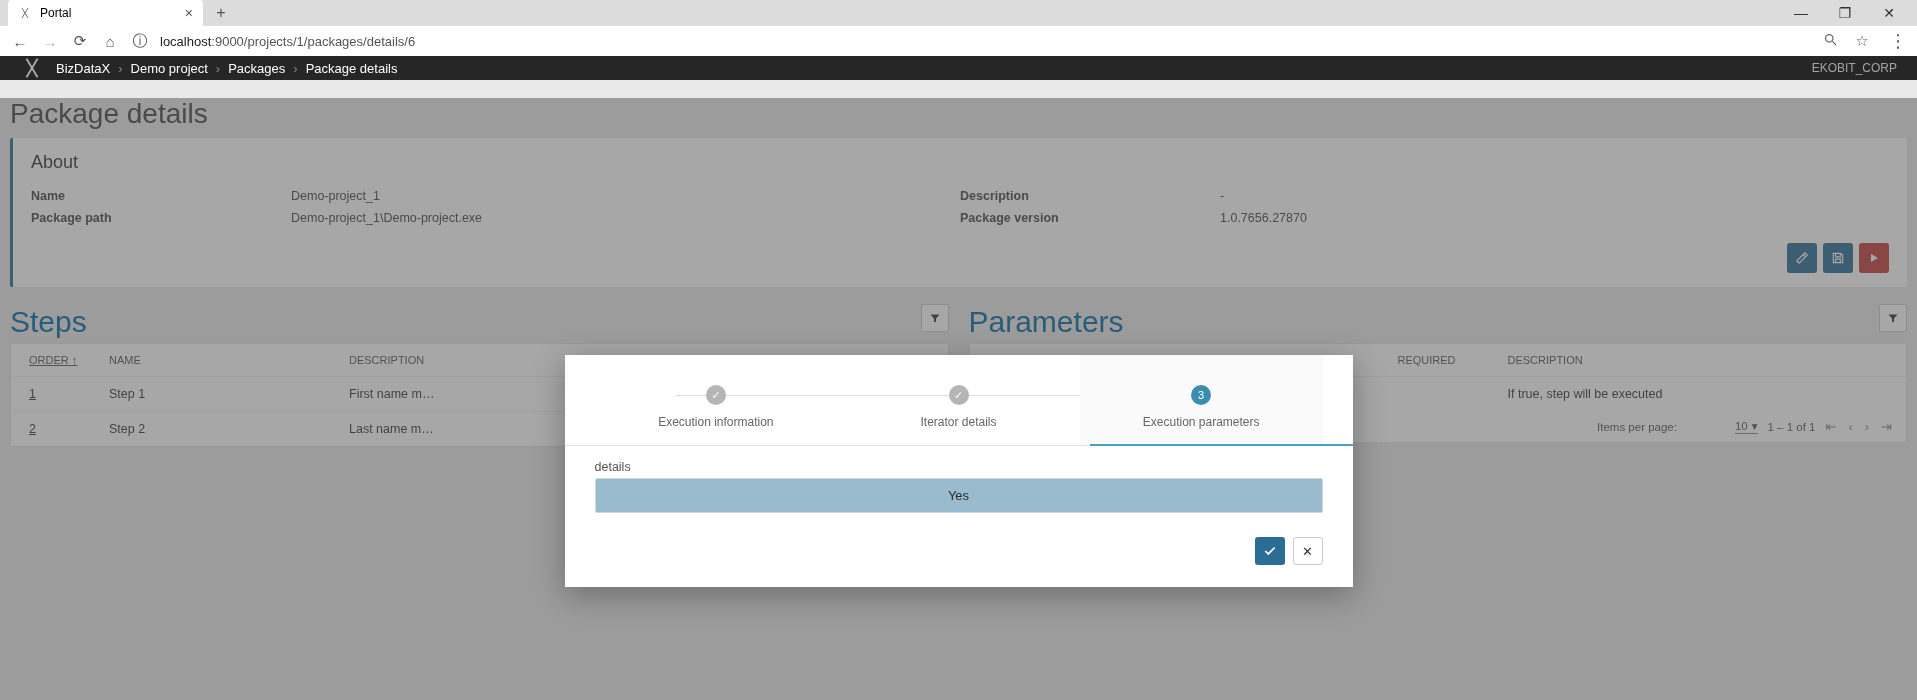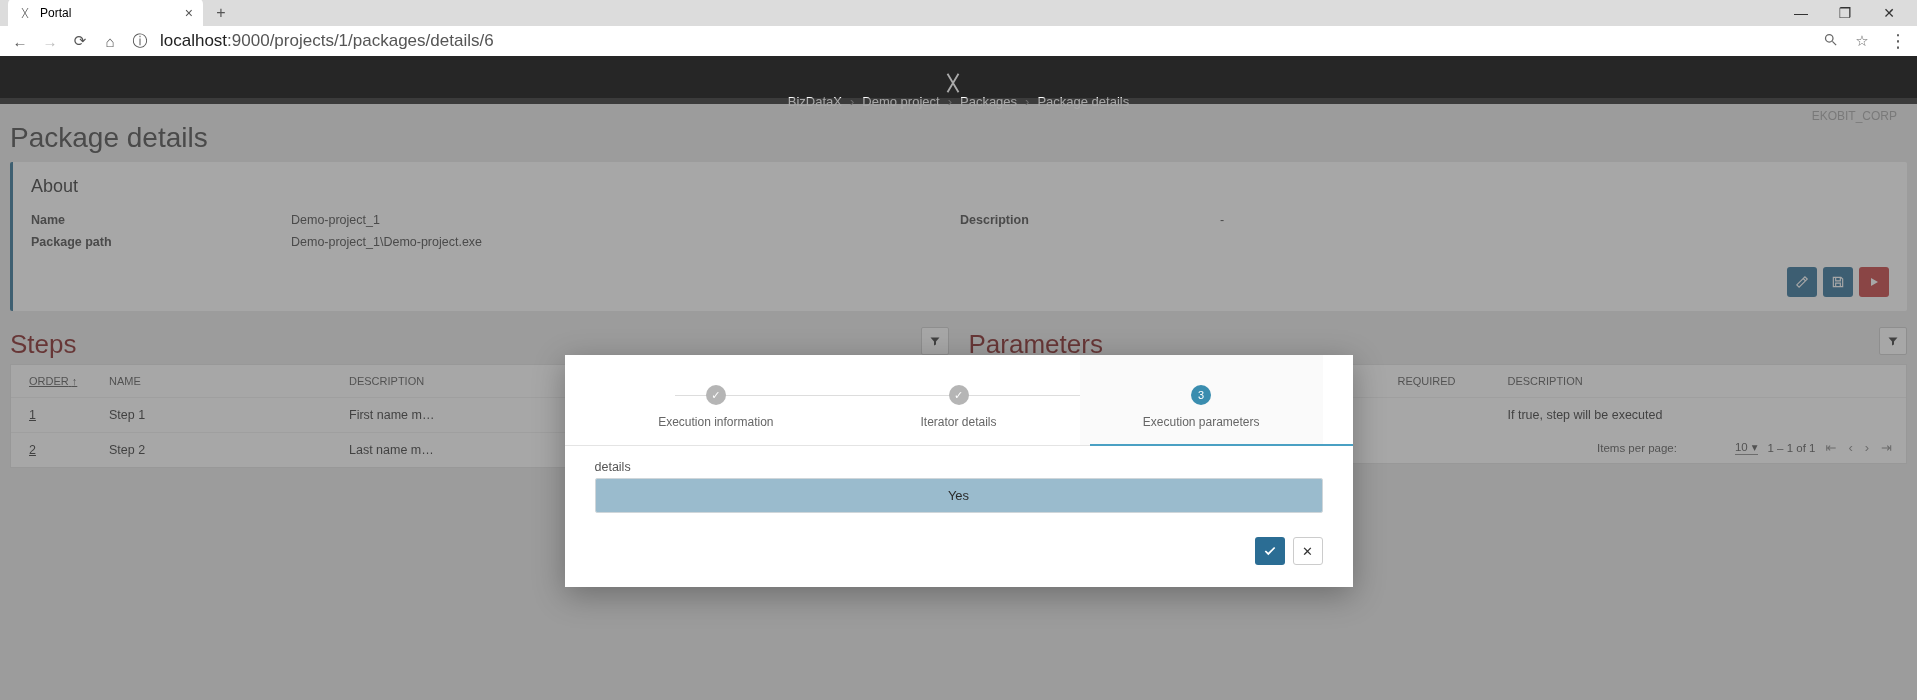--- a/index.html
+++ b/index.html
@@ -10,38 +10,38 @@
 .tabbar { height: 26px; background: #dcdcdc; display: flex; align-items: center; position: relative; }
 .tab { background: #fff; height: 30px; width: 195px; display: flex; align-items: center; padding: 0 10px; border-top-left-radius: 6px; border-top-right-radius: 6px; font-size: 12px; margin-left: 8px; position: relative; }
 .tab .tab-x { margin-left:auto; color:#555; font-size:14px; }
 .tab-fav { width:14px; height:14px; margin-right:8px; display:flex; align-items:center; justify-content:center; }
 .newtab { width:28px; height:28px; display:flex; align-items:center; justify-content:center; font-size:16px; color:#555; margin-left:4px; }
 .winctrls { margin-left:auto; display:flex; gap:8px; padding-right:10px; }
 .winctrls div { width:36px; height:28px; display:flex; align-items:center; justify-content:center; font-size:14px; color:#333; }
 
 .addrbar { height:30px; display:flex; align-items:center; padding:0 10px; gap:10px; }
 .addrbar .navbtn { color:#555; font-size:15px; width:20px; text-align:center; }
-.urlzone { flex:1; display:flex; align-items:center; font-size:17px; color:#555; }
+.urlzone { flex:1; display:flex; align-items:center; font-size:13px; color:#555; }
 .urlzone .host { color:#222; }
 .addr-right { display:flex; gap:14px; color:#666; font-size:15px; }
 .addr-right div { width:18px; text-align:center; }
 
 .dots { font-size:18px; color:#555; margin-left:8px; }
 
 
-.appbar { height:48px; background:#262626; color:#fff; display:flex; align-items:center; padding:16px 20px; font-size:13px;flex-direction:column; }
+.appbar { height:24px; background:#262626; color:#fff; display:flex; align-items:center; padding:8px 20px; font-size:13px; }
 .logo { width:24px; height:24px; margin-right:12px; display:flex; align-items:center; justify-content:center; }
 .crumbs { display:flex; align-items:center; gap:8px; }
 .crumbs span.sep { color:#888; }
 .appbar .user { margin-left:auto; font-size:12px; color:#a3a3a3; }
 
 
 .content { padding: 10px 0 20px 10px; }
 h1.pagetitle { font-size:28px; font-weight:300; color:#444; margin: 8px 0 8px 0; }
-.section-title { font-size:26px; font-weight:300; color:#7f1d1d; margin: 12px 0 4px 0; }
+.section-title { font-size:30px; font-weight:300; color:#0369a1; margin: 12px 0 4px 0; }
 .card { background:#fff; border-left:3px solid #2d6f92; padding:14px 18px; margin-right:10px; border-radius:2px; }
 .card .card-title { font-size:18px; color:#333; margin-bottom:12px; }
 .grid2 { display:flex; }
 .grid2 > div { flex:1; }
 .kv { display:flex; font-size:12.5px; color:#444; padding:4px 0; }
 .kv .k { width:260px; font-weight:600; }
 .actions { display:flex; gap:6px; justify-content:flex-end; margin-top:14px; }
 .btn-sq { width:30px; height:30px; border-radius:3px; display:flex; align-items:center; justify-content:center; color:#fff; font-size:14px; }
 .btn-blue { background:#2b6d94; }
 .btn-red { background:#c43a3a; }
@@ -171,20 +171,24 @@
         <div class="kv">
             <div class="k">Package path</div>
             <div>Demo-project_1\Demo-project.exe</div>
           </div>
       </div>
       <div>
         <div class="kv">
             <div class="k">Description</div>
             <div>-</div>
           </div>
+        <div class="kv">
+            <div class="k">Package version</div>
+            <div>1.0.7656.27870</div>
+          </div>
       </div>
     </div>
     <div class="actions">
       <div class="btn-sq btn-blue">
         <svg width="14" height="14" viewBox="0 0 24 24">
             <path d="M3 17l4 4 14-14-4-4L3 17z M14 6l4 4" stroke="#fff" stroke-width="2" fill="none"></path>
           </svg>
       </div>
       <div class="btn-sq btn-blue">
         <svg width="14" height="14" viewBox="0 0 24 24">

